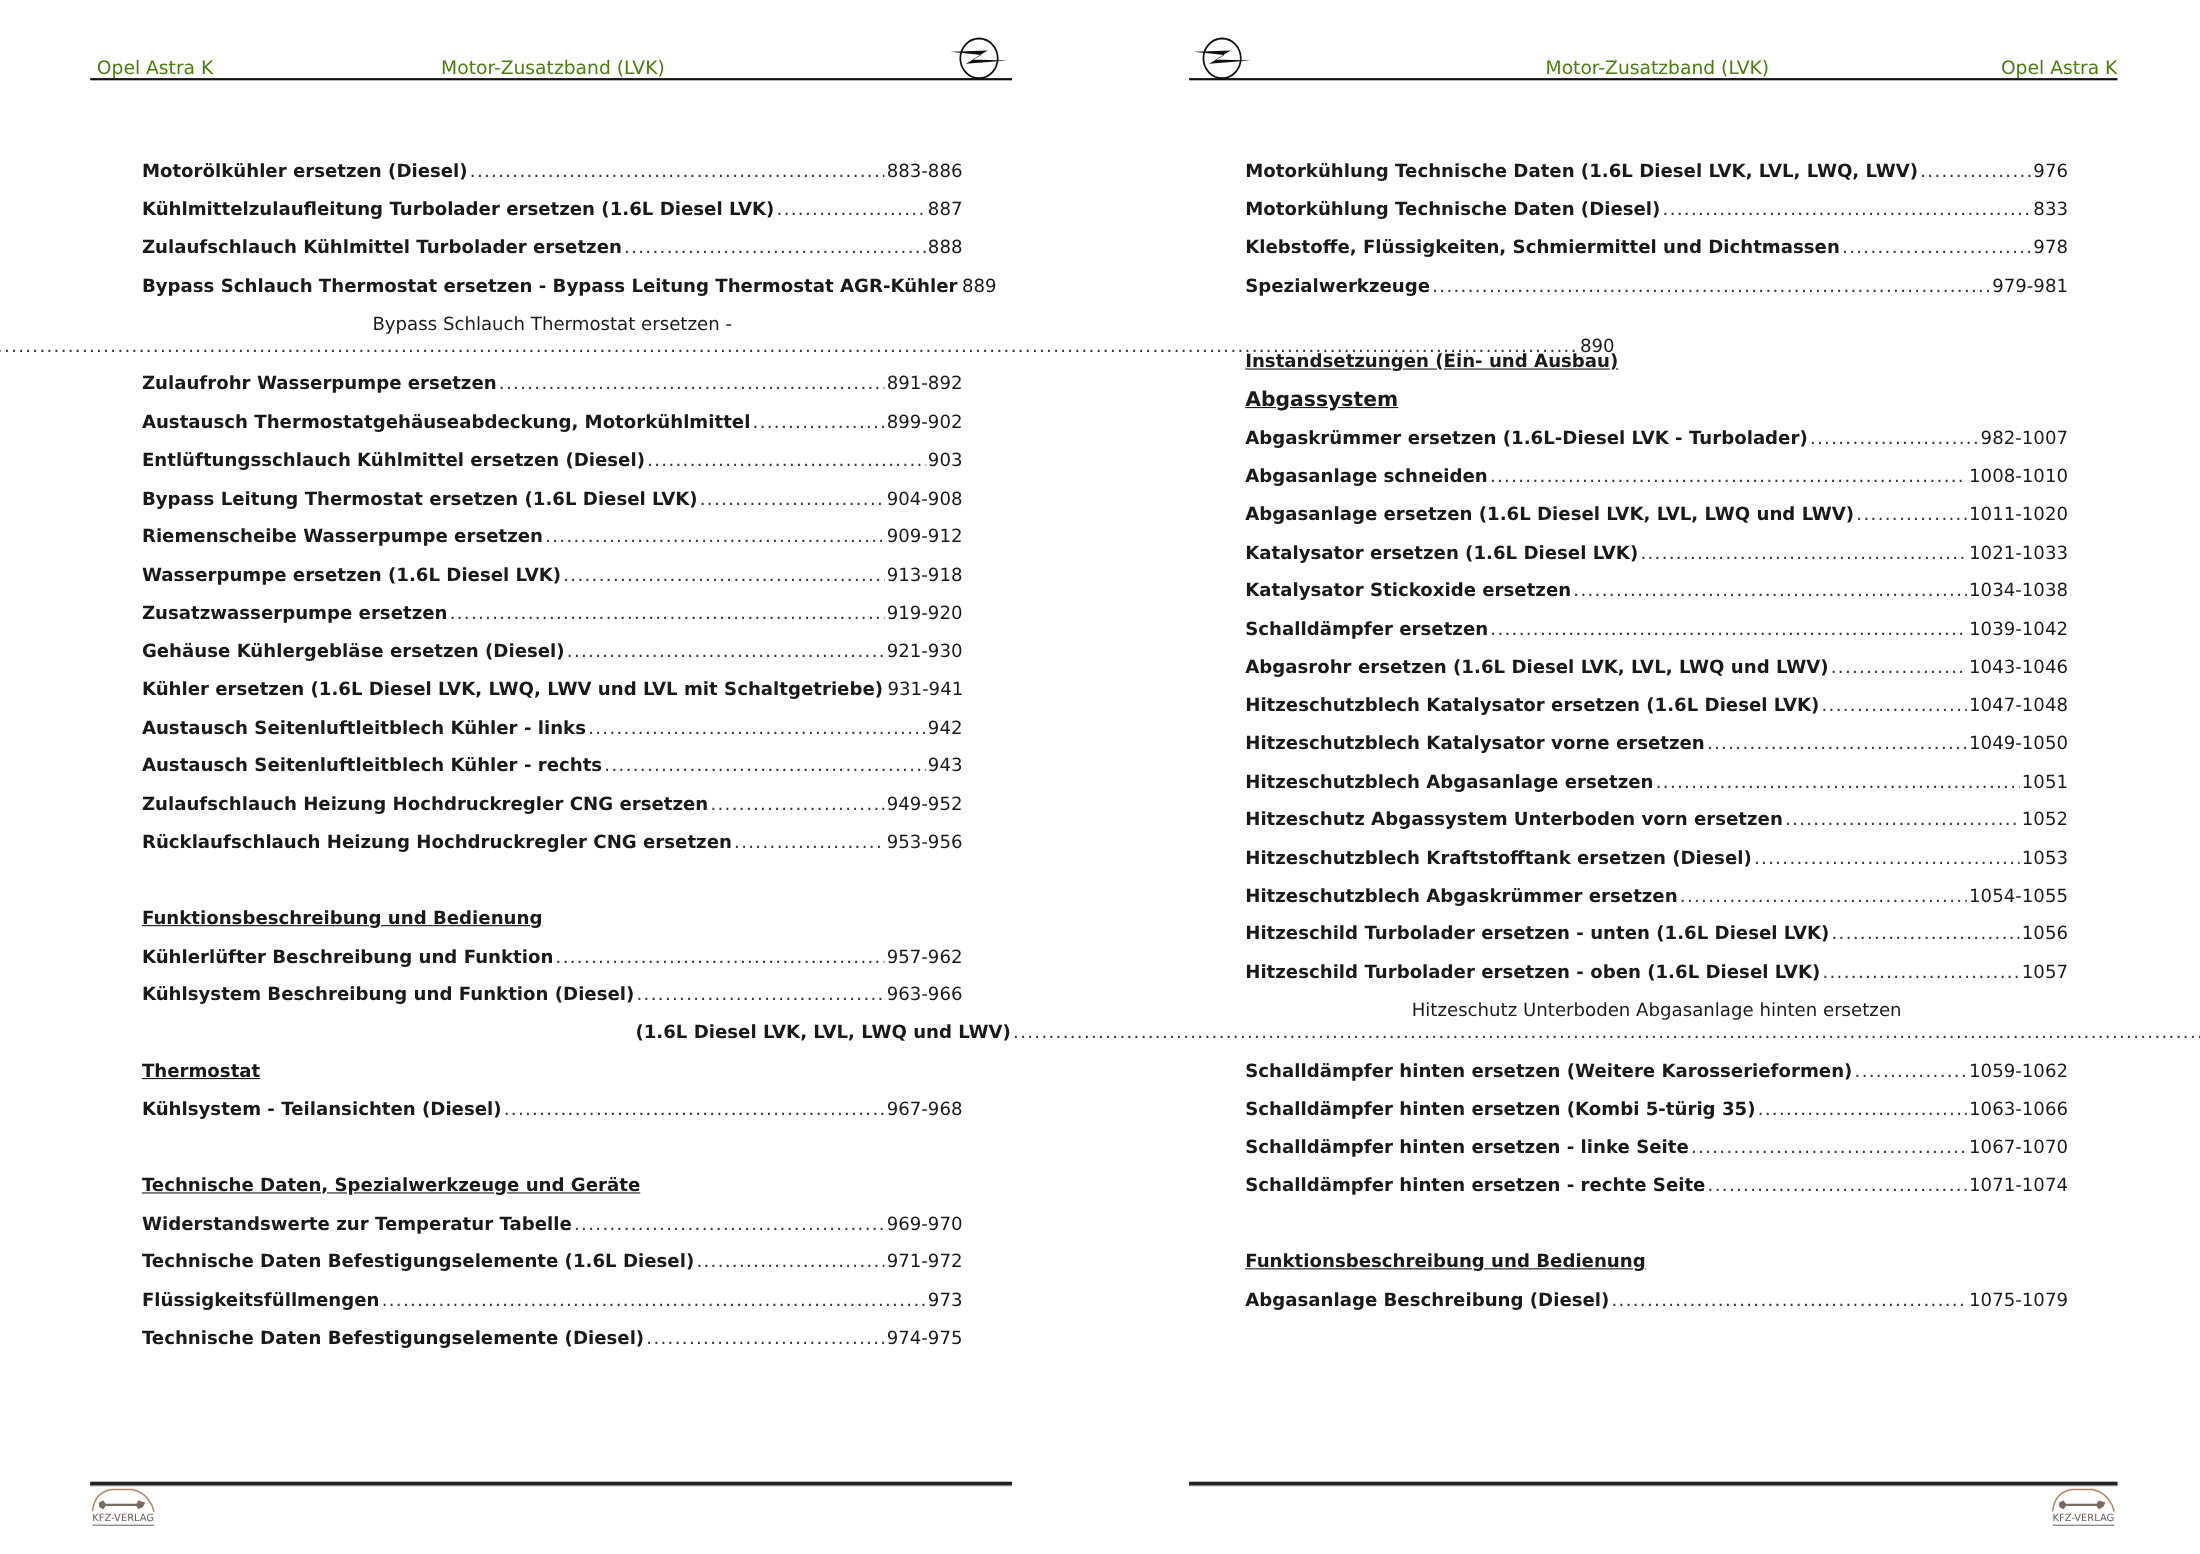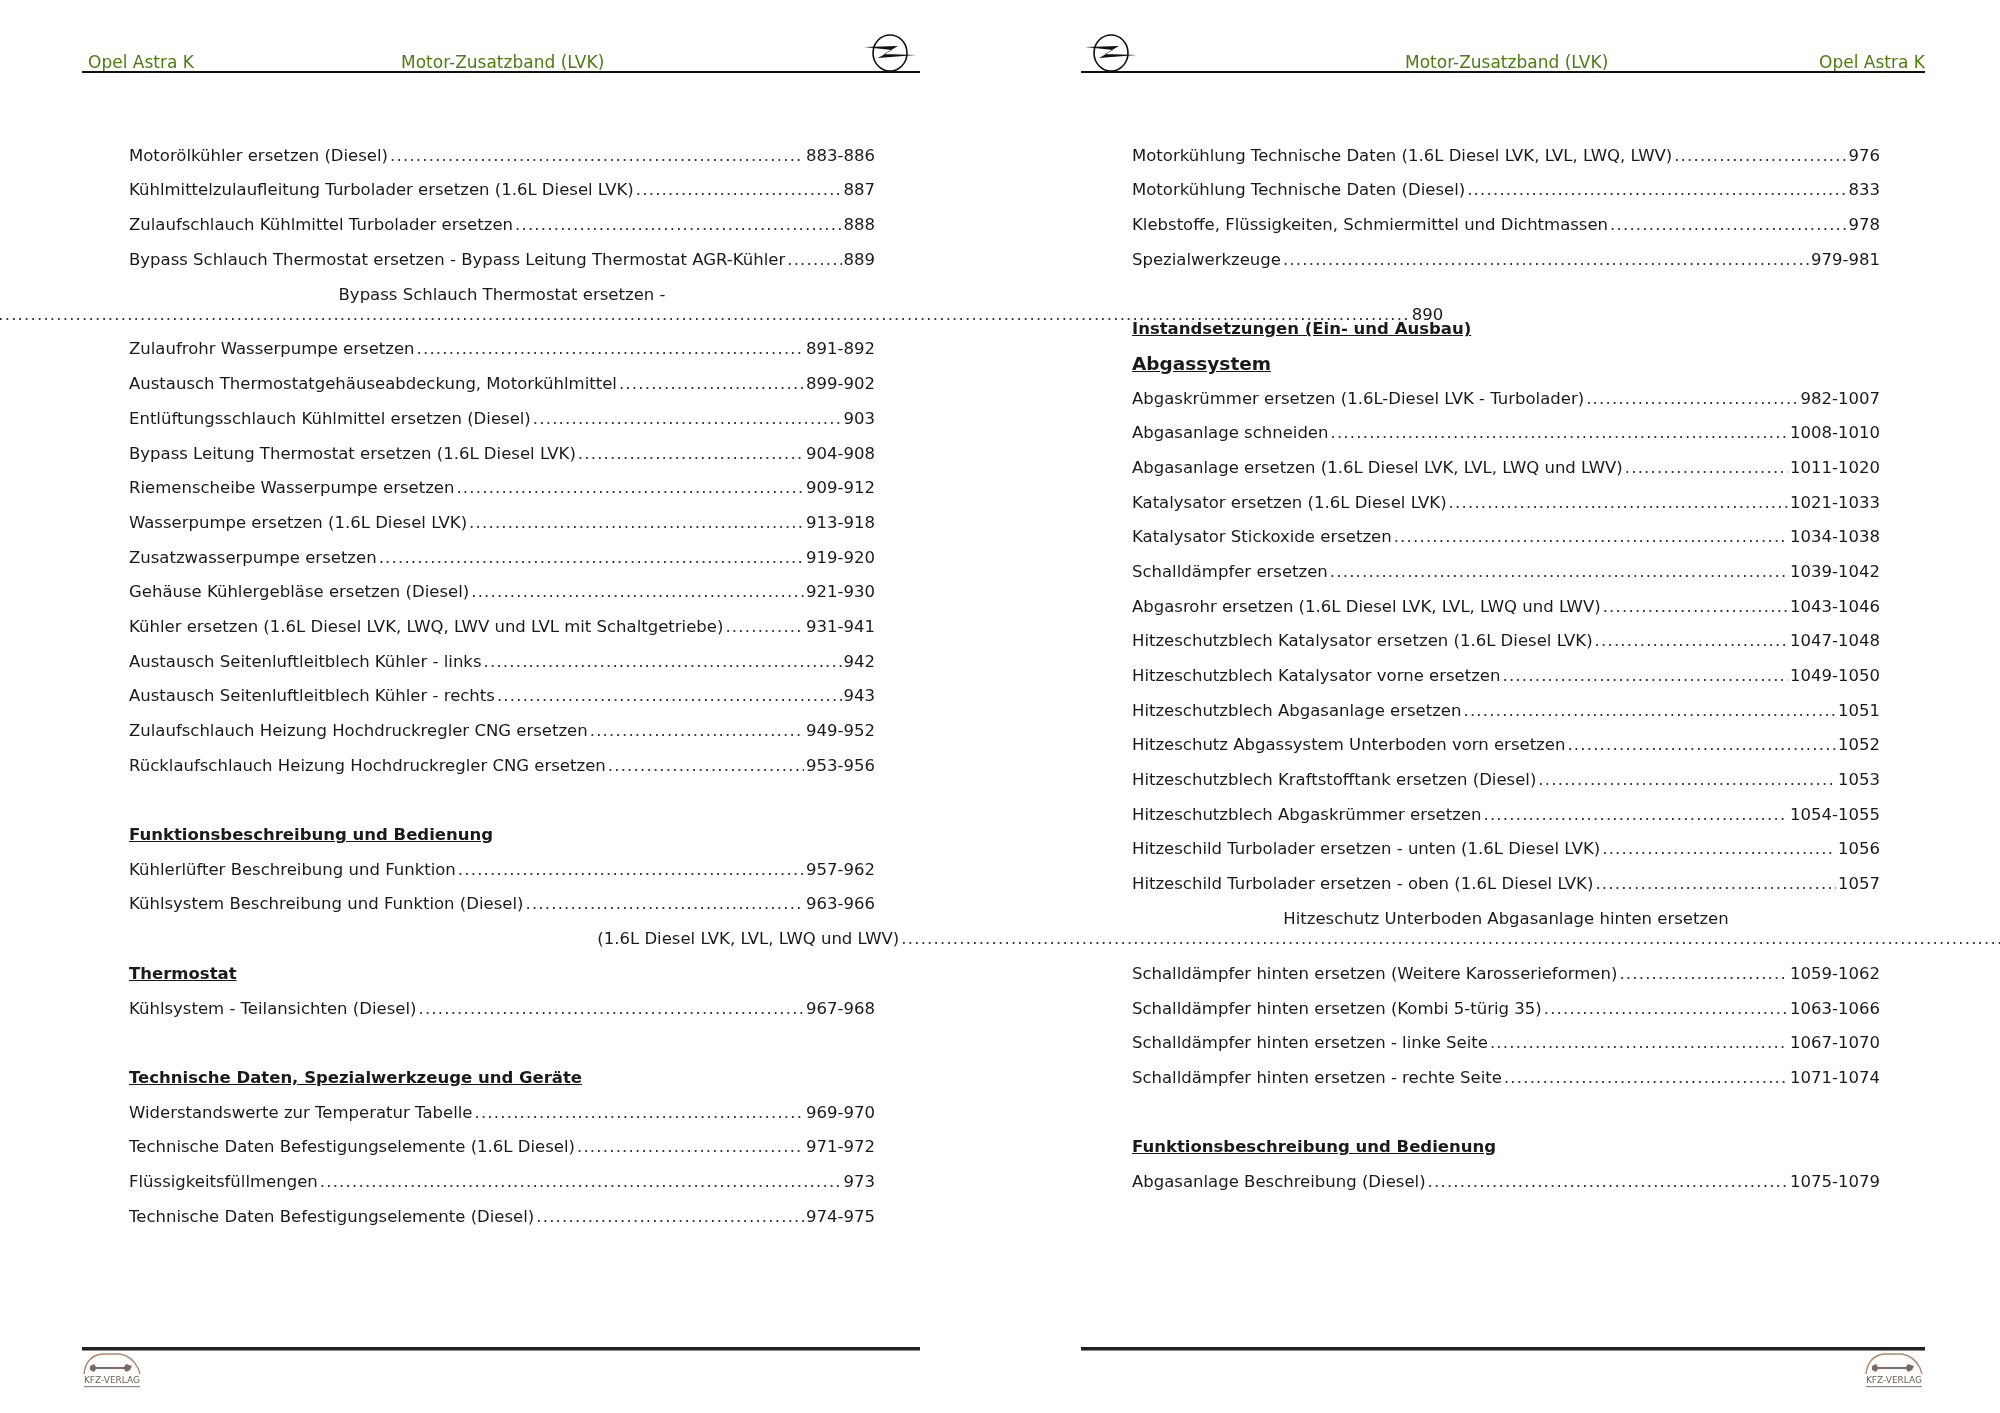--- a/index.html
+++ b/index.html
@@ -14,21 +14,21 @@
   .ftr-line { position:absolute; top:1347px; height:3px; background:#222; border-bottom:1px solid #888; }
 
   .opel-logo { position:absolute; top:33px; width:64px; height:40px; }
   .kfz-logo { position:absolute; top:1350px; width:64px; height:40px; }
 
   .toc { position:absolute; top:131px; font-size:16.5px; }
   .entry { display:flex; align-items:flex-end; height:34.7px; line-height:20px; }
   .entry.two { height:55px; flex-direction:column; align-items:center; justify-content:flex-end; }
   .entry.two .line1 { display:block; line-height:21px; }
   .entry.two .line2 { display:flex; align-items:flex-end; }
-  .entry .label { white-space:nowrap; padding-right:2px; }
+  .entry .label { white-space:nowrap; padding-right:2px;font-weight:bold; }
   .entry .dots { flex:1; overflow:hidden; white-space:nowrap; color:#333; letter-spacing:1.2px; }
   .entry .dots::before { content:"...................................................................................................................................................................................................................................."; }
   .entry .page-num { white-space:nowrap; padding-left:2px; }
   .heading { font-weight:bold; text-decoration:underline; height:34.7px; display:flex; align-items:flex-end; line-height:20px; font-size:16.5px; }
   .heading.big { font-size:18.5px; }
   .spacer { height:34.7px; }
 </style>
 </head>
 <body>
 

